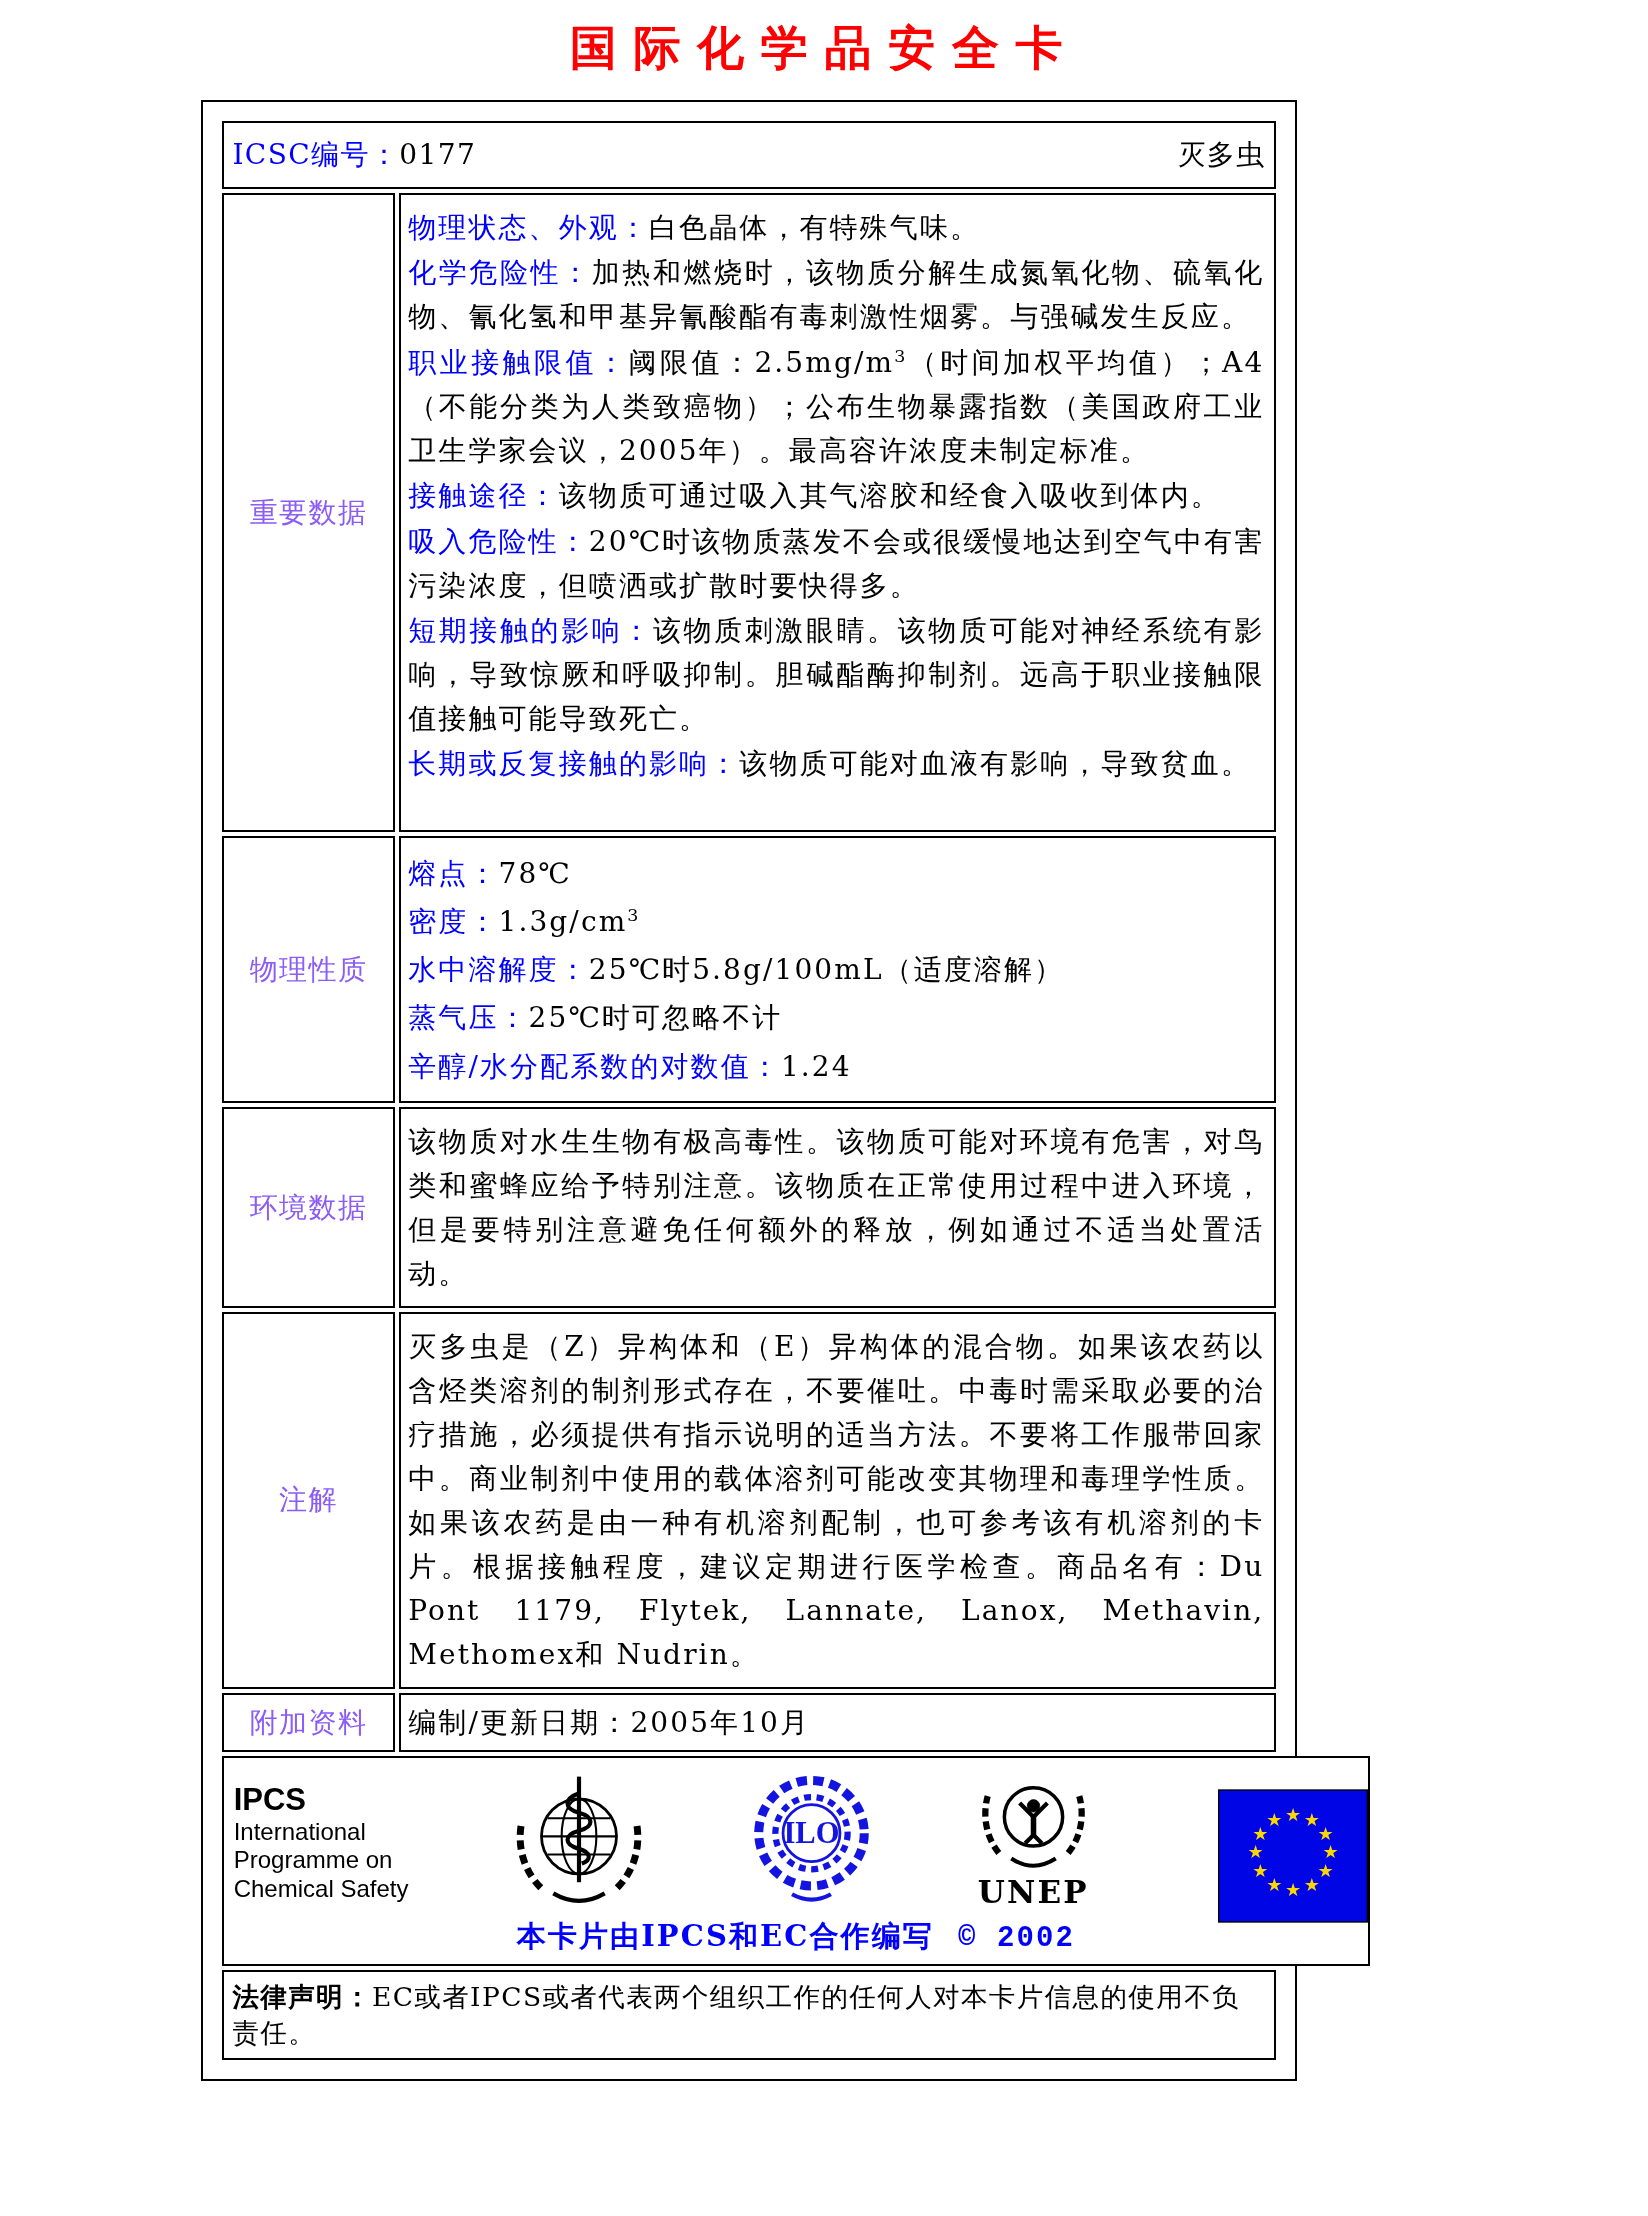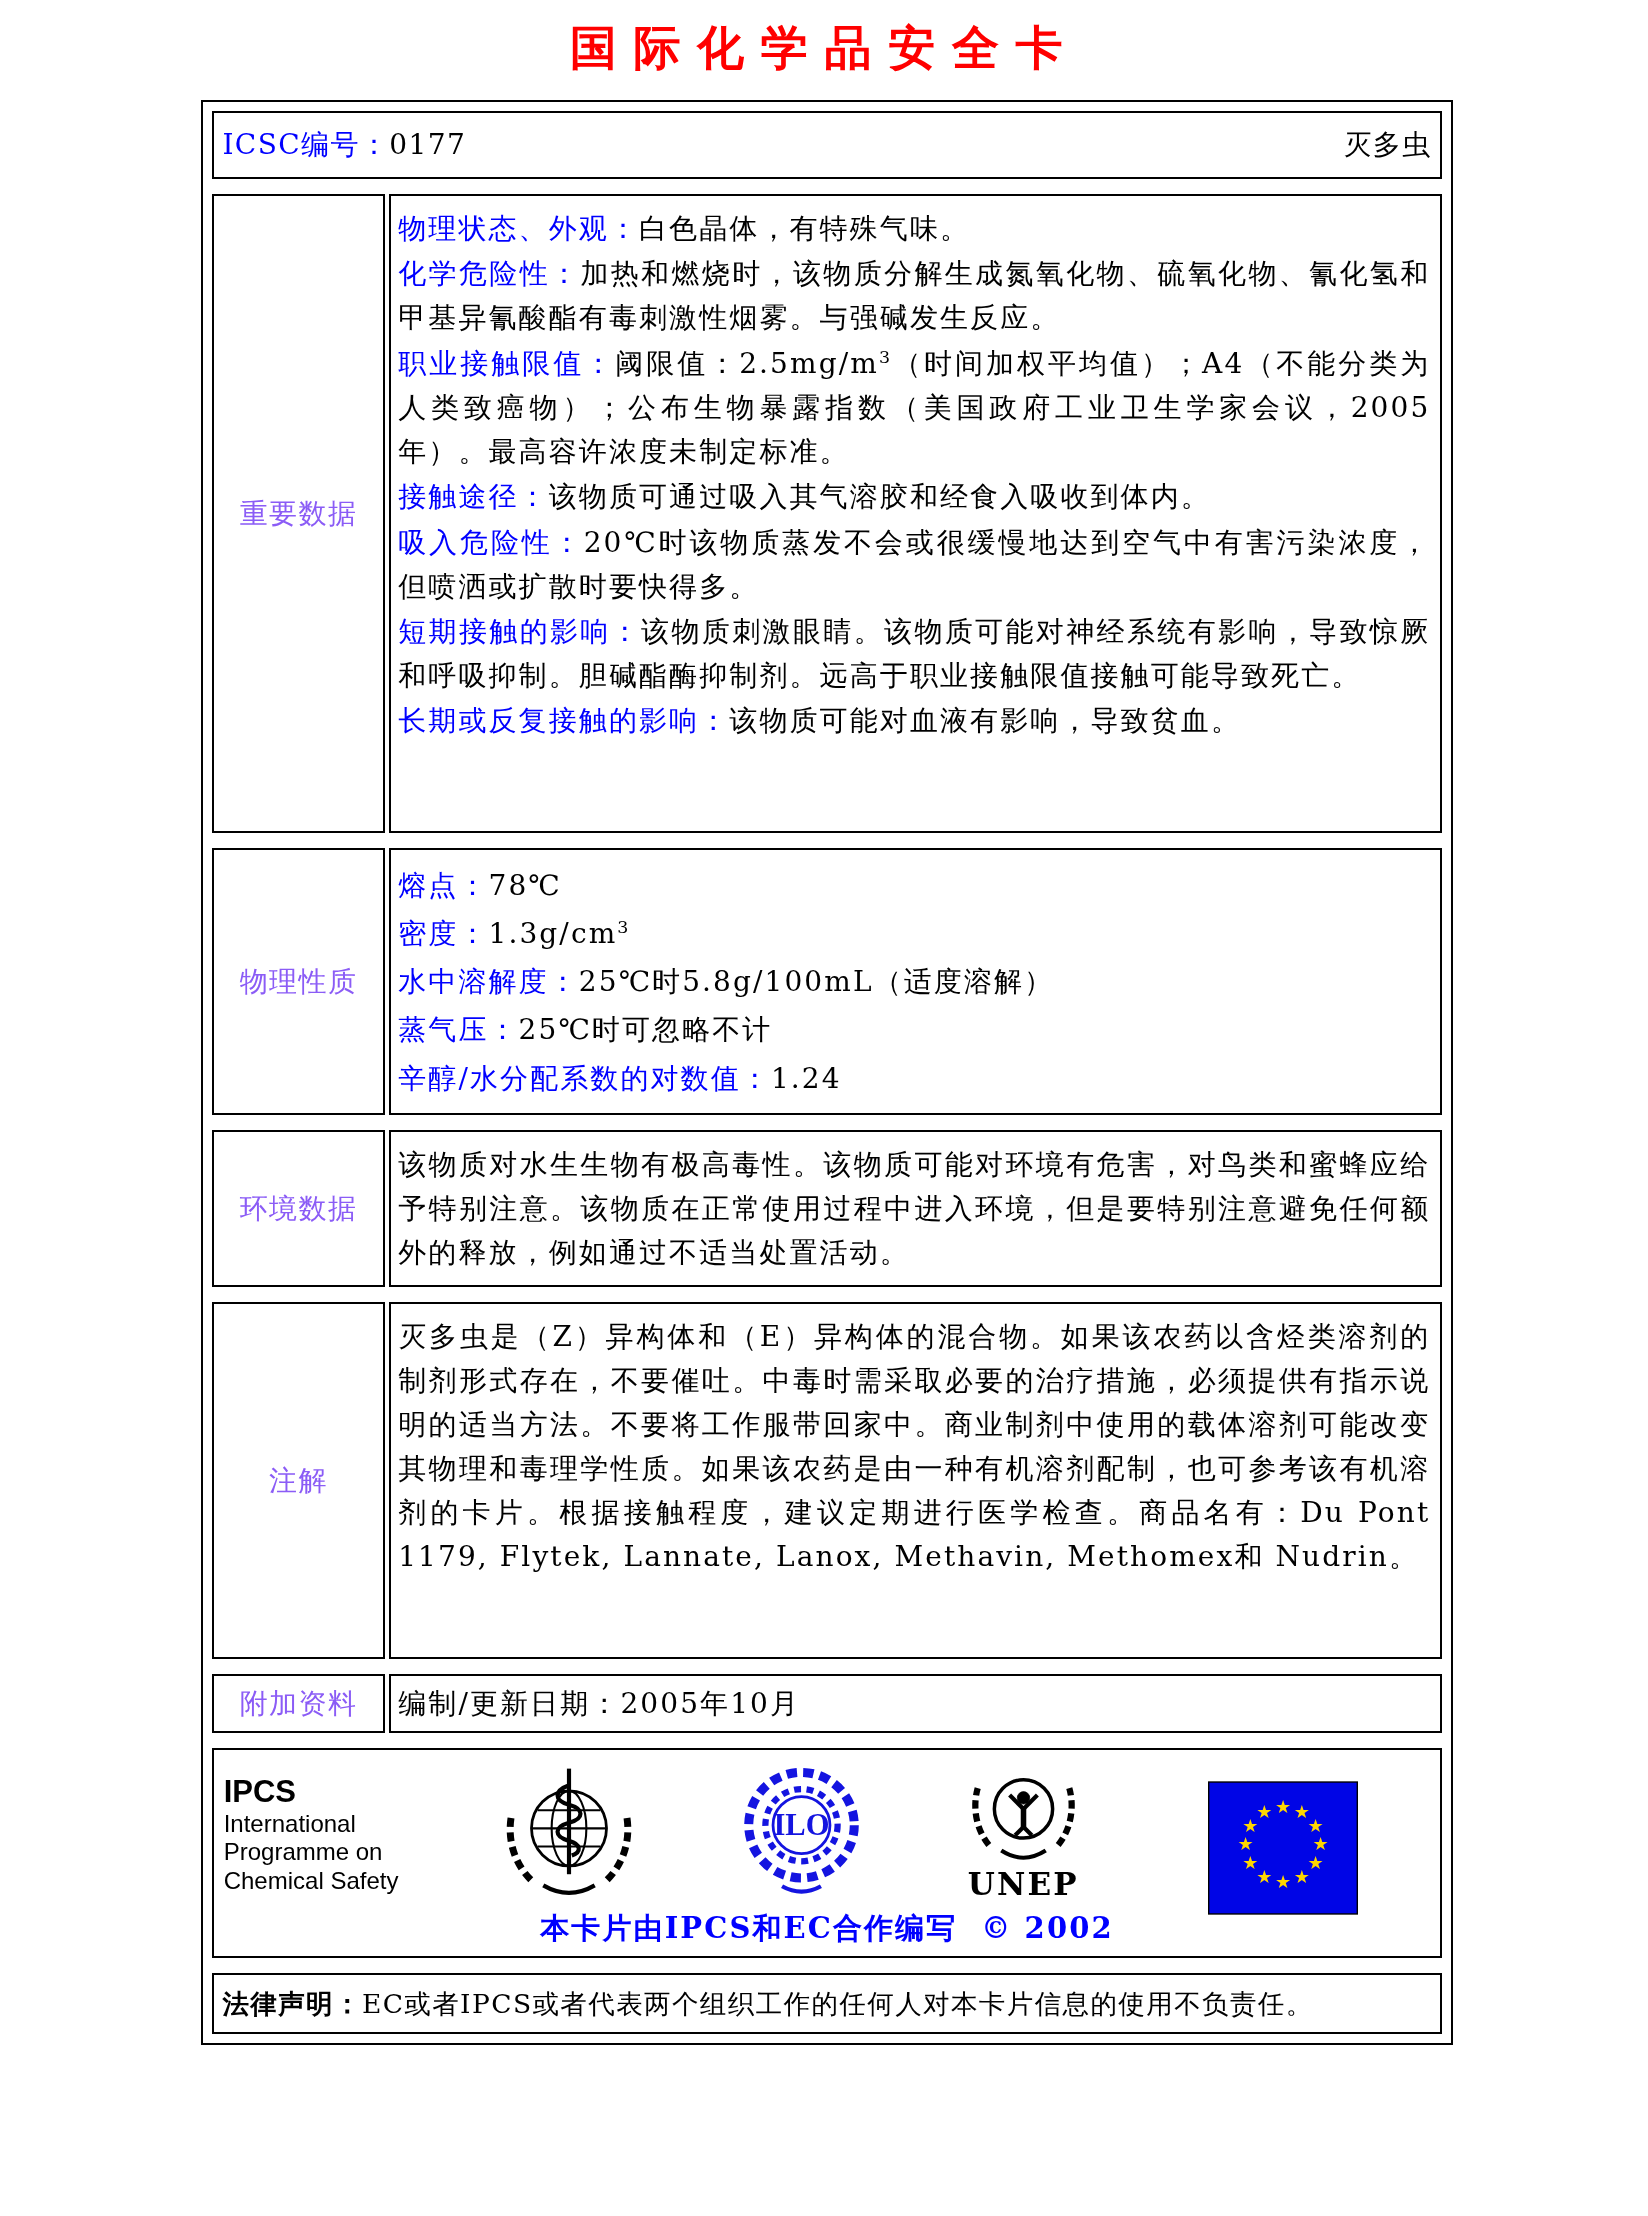--- a/index.html
+++ b/index.html
@@ -6,23 +6,23 @@
   html,body { width:1649px; height:2216px; background:#ffffff; overflow:hidden; }
   body { font-family:"DejaVu Serif","Liberation Serif",serif; color:#000; position:relative; }
 
   .page-title{
     position:absolute; top:22px; left:0; width:1649px;
     text-align:center; color:#FF0000; font-weight:bold;
     font-size:47px; letter-spacing:16.7px; line-height:1.1;
   }
 
   .card{
-    position:absolute; left:201px; top:100px; width:1252px;
-    border:2.1px solid #000; padding:9px; background:#fff;
-    display:flex; flex-direction:column; gap:15px;
+    position:absolute; left:201px; top:100px; width:1096px;
+    border:2.1px solid #000; padding:19px; background:#fff;
+    display:flex; flex-direction:column; gap:4px;
   }
   .row{ display:flex; gap:4.2px; }
   .cell{ border:2.1px solid #000; background:#fff; }
   .label-cell{
     flex:0 0 173px; display:flex; align-items:center; justify-content:center;
     color:#8b5cf6; font-size:28px; letter-spacing:1.4px; text-align:center; padding:2.8px;
   }
   .content-cell{
     flex:1; padding:9.7px 9.7px 8.4px 7px; font-size:28px; line-height:44px;
     letter-spacing:2.1px; text-align:justify;
@@ -55,21 +55,21 @@
   .ipcs-line{ font-size:24px; line-height:28.5px; }
   .logo-who{ margin-left:84px; margin-top:1.4px; }
   .logo-ilo{ margin-left:104px; margin-top:5.6px; }
   .unep-block{ margin-left:104px; margin-top:4.2px; text-align:center; }
   .unep-text{ font-size:31px; font-weight:bold; letter-spacing:2.1px; line-height:31px; }
   .logo-eu{ margin-left:129px; margin-top:22px; }
   .footer-caption{
     text-align:center; color:#0000FF; font-weight:bold; font-size:29px;
     letter-spacing:2.1px; margin-top:2.8px;
   }
-  .footer-caption .copy{ margin-left:24px; }
+  .footer-caption .copy{ margin-left:24px;font-family:Liberation Mono, monospace; }
 
   .row-legal{ min-height:61px; }
   .legal-cell{ flex:1; display:flex; align-items:center; padding:7px 8.4px; font-size:26.5px; letter-spacing:1.4px; }
   .legal-label{ font-weight:bold; }
 </style>
 </head>
 <body>
 
 <div class="page-title">国际化学品安全卡</div>
 

